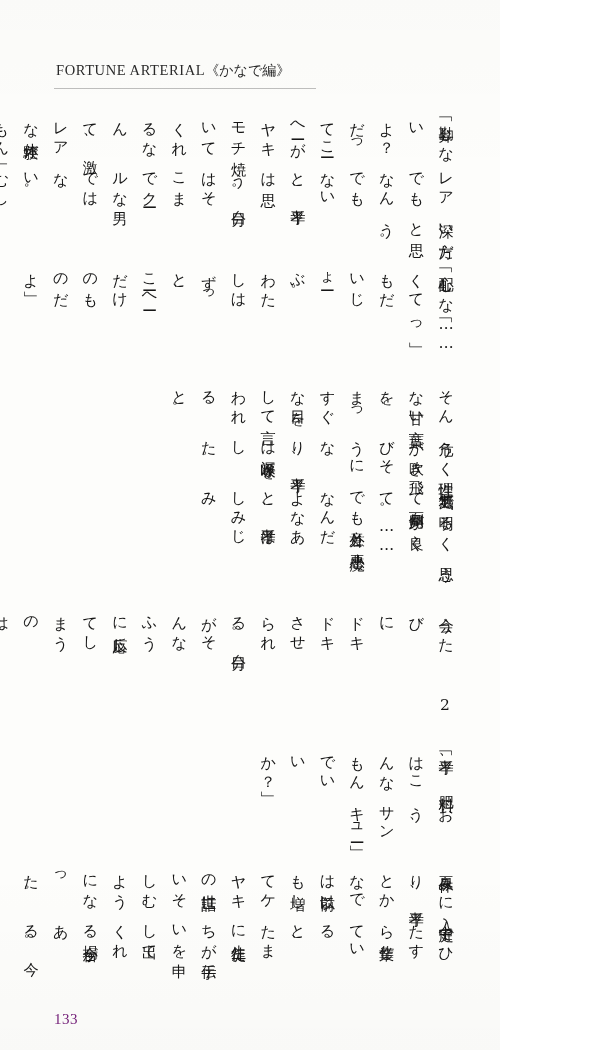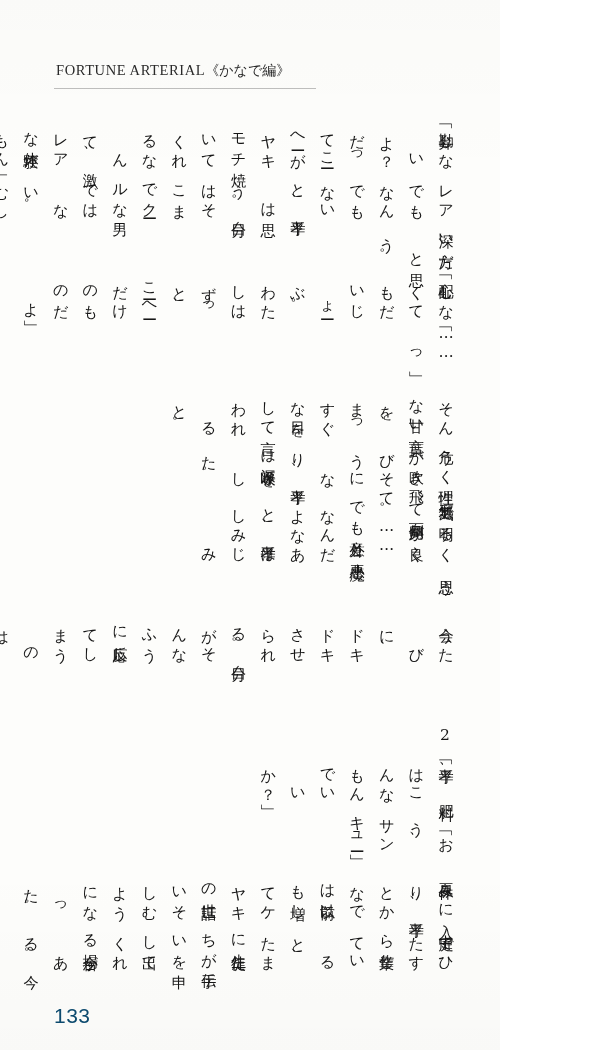--- a/index.html
+++ b/index.html
@@ -13,21 +13,20 @@
     font-family: "Liberation Serif", serif;
     color: #1a1a1a;
     overflow: hidden;
   }
 
   .page {
     position: relative;
     width: 500px;
     height: 1050px;
     background: #fdfdfb;
-    text-align: right;
   }
 
   
   .running-head {
     position: absolute;
     top: 62px;
     left: 56px;
     font-family: "Liberation Serif", serif;
     font-size: 14.5px;
     letter-spacing: 0.6px;
@@ -99,23 +98,23 @@
     height: 852px;
     padding-top: 40px;
     letter-spacing: 2px;
   }
 
   
   .folio {
     position: absolute;
     left: 54px;
     bottom: 22px;
-    font-family: Liberation Sans, sans-serif;
-    font-size: 21px;
-    color: #0c4a6e;
+    font-family: Liberation Serif, serif;
+    font-size: 15px;
+    color: #701a75;
     letter-spacing: 0.5px;
   }
 
   
   .paper-tint {
     position: absolute;
     inset: 0;
     background:
       linear-gradient(180deg, rgba(0,0,0,0.012) 0%, rgba(0,0,0,0) 18%, rgba(0,0,0,0) 82%, rgba(0,0,0,0.015) 100%);
     pointer-events: none;

